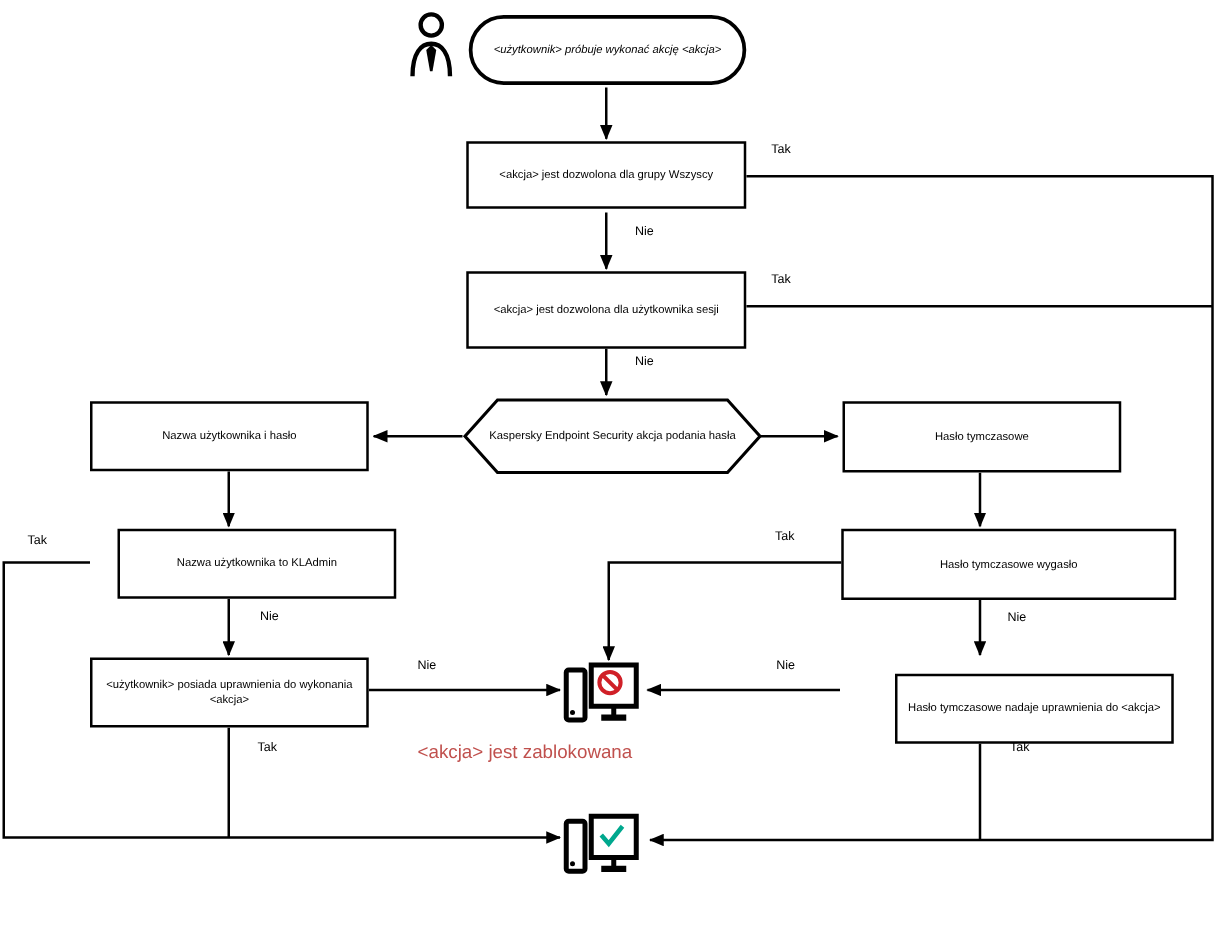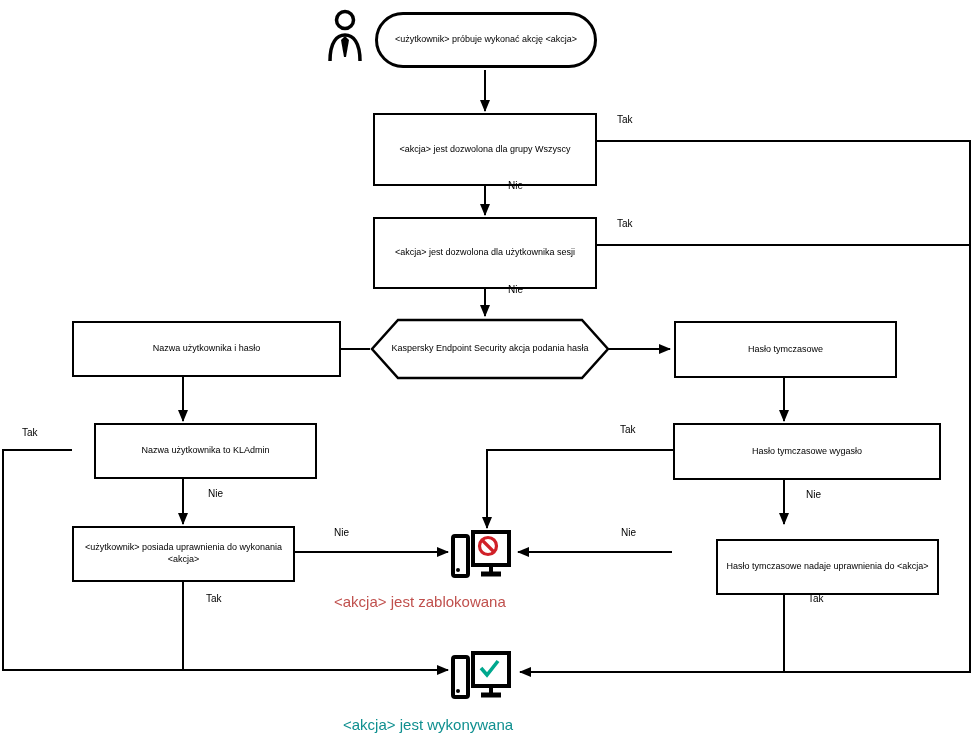--- a/index.html
+++ b/index.html
@@ -54,29 +54,29 @@
     </g>
     <polygon points="398,320 582,320 608,349 582,378 398,378 372,349" fill="#ffffff" stroke="#000" stroke-width="2.5"></polygon>
   </svg>
 
   <svg class="icon" style="left:326px;top:8px;" width="38" height="56" viewBox="0 0 38 56">
     <circle cx="19" cy="12" r="8.5" fill="none" stroke="#000" stroke-width="3.5"></circle>
     <path d="M4,53 C4,34 11,27 19,27 C27,27 34,34 34,53" fill="none" stroke="#000" stroke-width="3.5"></path>
     <path d="M19,28 L23,32 L20,49 L18,49 L15,32 z" fill="#000"></path>
   </svg>
 
-  <div class="node ellipse" style="left:375px;top:12px;width:222px;height:56px;">&lt;użytkownik&gt; próbuje wykonać akcję &lt;akcja&gt;</div>
+  <div class="node ellipse" style="left:375px;top:12px;width:222px;height:56px;font-style:italic;">&lt;użytkownik&gt; próbuje wykonać akcję &lt;akcja&gt;</div>
 
-  <div class="node" style="left:373px;top:113px;width:224px;height:73px;">&lt;akcja&gt; jest dozwolona dla grupy Wszyscy</div>
+  <div class="node" style="left:373px;top:113px;width:224px;height:54px;">&lt;akcja&gt; jest dozwolona dla grupy Wszyscy</div>
 
-  <div class="node" style="left:373px;top:217px;width:224px;height:72px;">&lt;akcja&gt; jest dozwolona dla użytkownika sesji</div>
+  <div class="node" style="left:373px;top:217px;width:224px;height:62px;">&lt;akcja&gt; jest dozwolona dla użytkownika sesji</div>
 
   <div class="hexlabel" style="left:383px;top:322px;width:214px;height:54px;">Kaspersky Endpoint Security akcja podania hasła</div>
 
-  <div class="node" style="left:72px;top:321px;width:269px;height:56px;">Nazwa użytkownika i hasło</div>
+  <div class="node" style="left:72px;top:321px;width:223px;height:56px;">Nazwa użytkownika i hasło</div>
 
   <div class="node" style="left:72px;top:423px;width:223px;height:56px;margin-left:22px;">Nazwa użytkownika to KLAdmin</div>
 
   <div class="node" style="left:674px;top:321px;width:223px;height:57px;">Hasło tymczasowe</div>
 
   <div class="node" style="left:72px;top:526px;width:223px;height:56px;">&lt;użytkownik&gt; posiada uprawnienia do wykonania &lt;akcja&gt;</div>
 
   <div class="node" style="left:673px;top:423px;width:268px;height:57px;">Hasło tymczasowe wygasło</div>
 
   <div class="node" style="left:672px;top:539px;width:223px;height:56px;margin-left:44px;">Hasło tymczasowe nadaje uprawnienia do &lt;akcja&gt;</div>
@@ -108,15 +108,14 @@
   <div class="caption" style="left:334px;top:593px;color:#c0504d;">&lt;akcja&gt; jest zablokowana</div>
 
   <svg class="icon" style="left:450px;top:650px;" width="62" height="50" viewBox="0 0 62 50">
     <rect x="3" y="7" width="15" height="40" rx="2" fill="none" stroke="#000" stroke-width="4"></rect>
     <circle cx="8" cy="41" r="2" fill="#000"></circle>
     <rect x="23" y="3" width="36" height="33" fill="none" stroke="#000" stroke-width="4"></rect>
     <line x1="41" y1="36" x2="41" y2="44" stroke="#000" stroke-width="4"></line>
     <line x1="31" y1="45" x2="51" y2="45" stroke="#000" stroke-width="5"></line>
     <polyline points="31,18 37,25 48,11" fill="none" stroke="#00a88e" stroke-width="3.6"></polyline>
   </svg>
-  <div class="caption" style="left:343px;top:716px;color:#0e8f8f;">&lt;akcja&gt; jest wykonywana</div>
 
 </div>
 
 </body></html>

